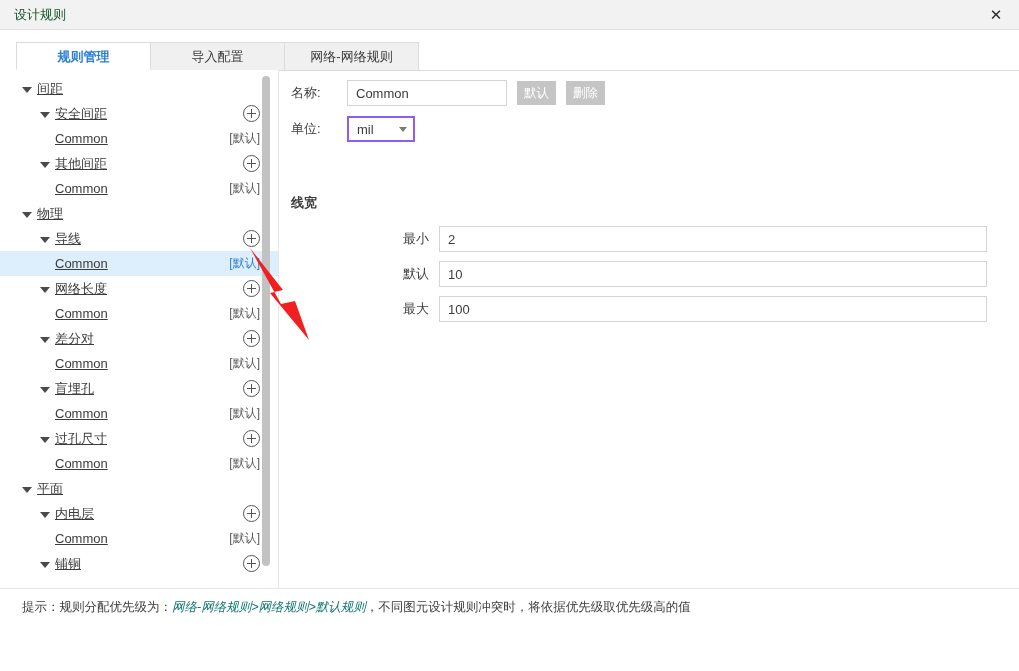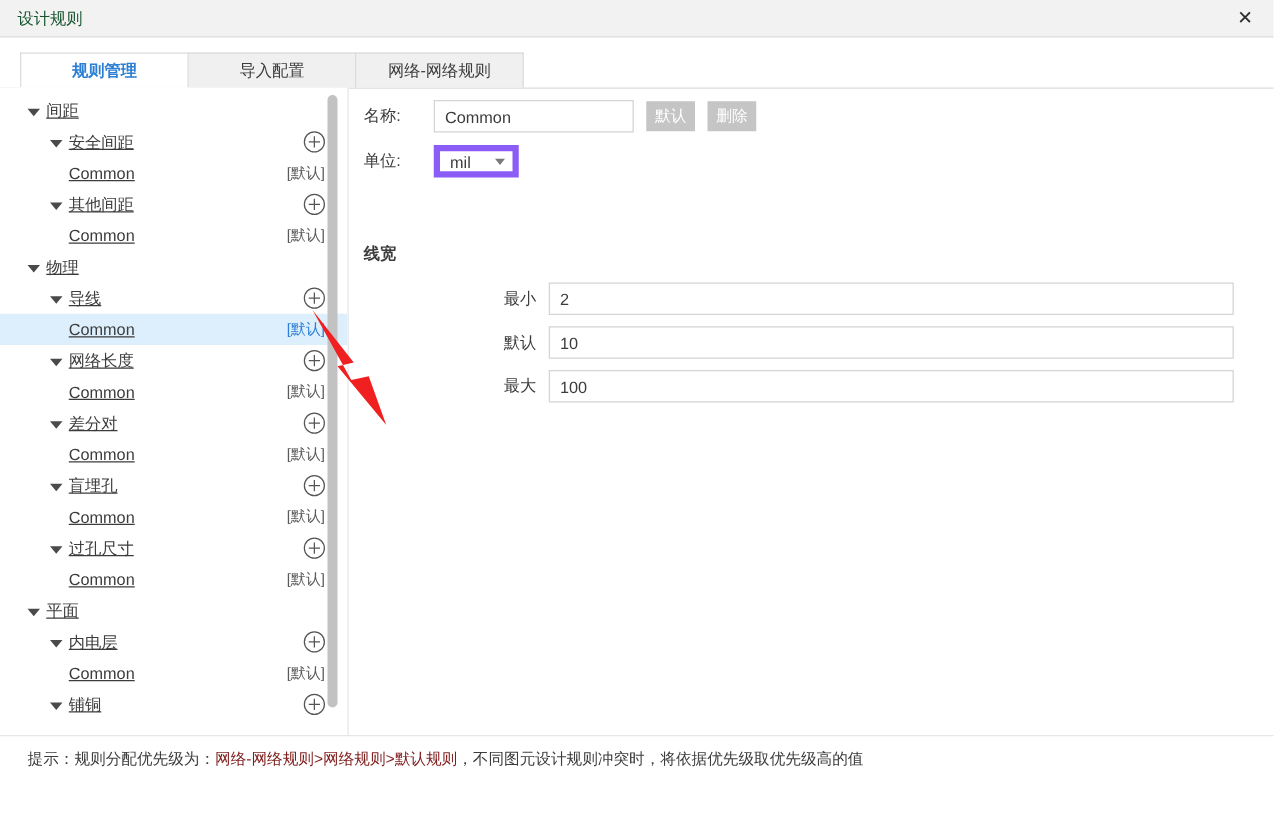--- a/index.html
+++ b/index.html
@@ -238,21 +238,21 @@
     border: none;
     font-size: 12.5px;
     font-family: "Liberation Sans", sans-serif;
     margin-left: 10px;
     cursor: default;
   }
   .selectbox {
     box-sizing: border-box;
     height: 26px;
     width: 68px;
-    border: 5px solid #8b5cf6;
+    border: 2px solid #8b5cf6;
     background: #fff;
     font-size: 13px;
     color: #3c3c3c;
     display: flex;
     align-items: center;
     padding: 0 6px 0 8px;
     cursor: pointer;
   }
   .selectbox .val { flex: 1 1 auto; }
   .selectbox .chev {
@@ -291,21 +291,21 @@
     border-top: 1px solid #e6e6e6;
     background: #fff;
     box-sizing: border-box;
   }
   .hint {
     font-size: 12.5px;
     color: #3c3c3c;
     padding: 10px 0 0 22px;
     white-space: nowrap;
   }
-  .hint .red { color: #7f1d1d; }
+  .hint .red { color: #0f766e; font-style: italic; }
   .footer-buttons {
     position: absolute;
     left: 22px;
     right: 18px;
     bottom: 14px;
     display: flex;
     align-items: center;
   }
   .btn {
     box-sizing: border-box;

